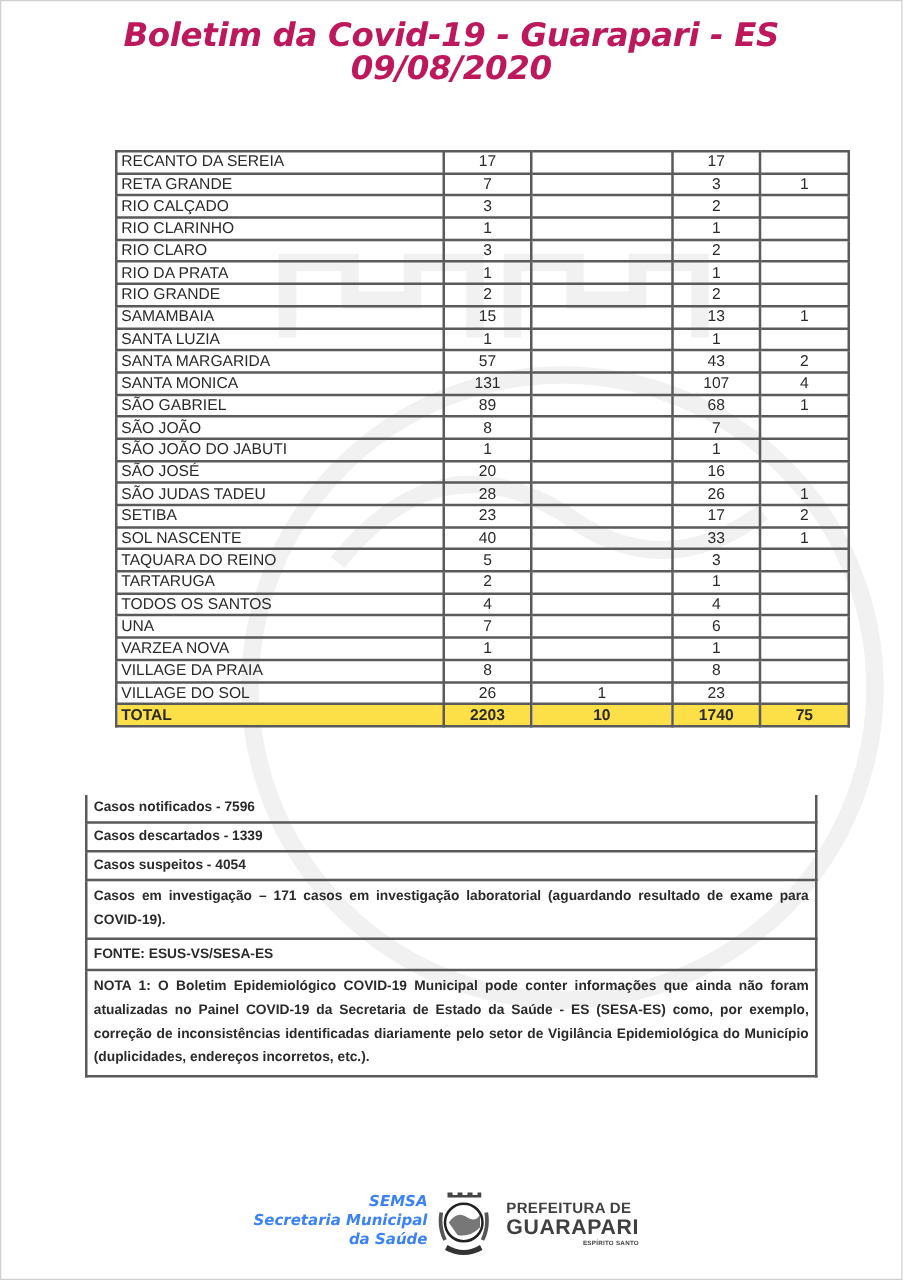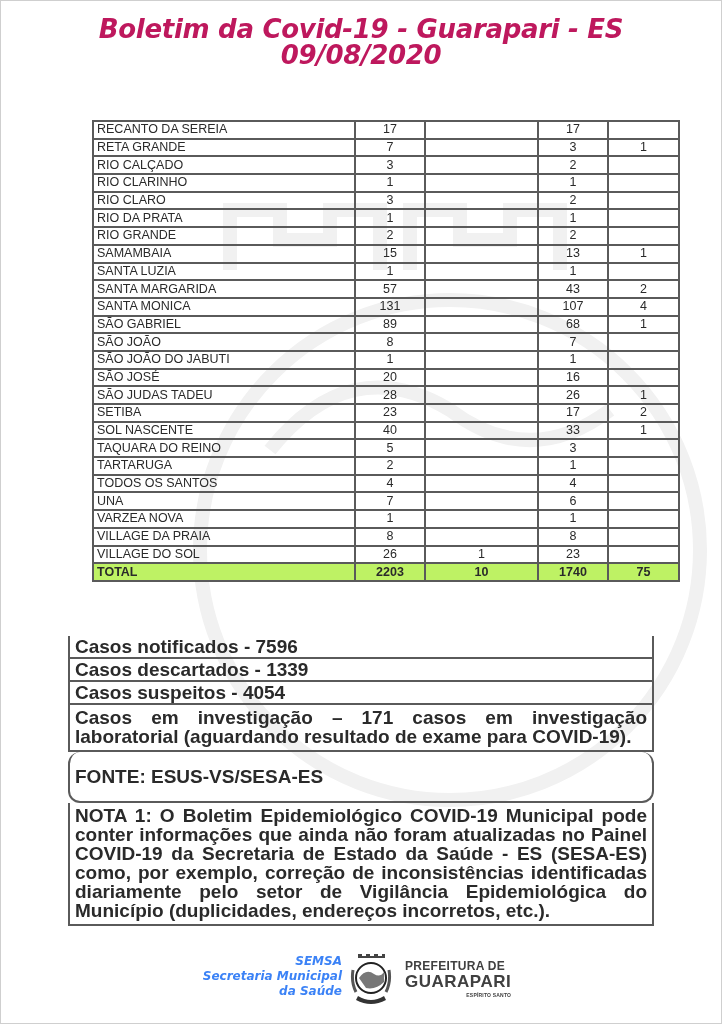--- a/index.html
+++ b/index.html
@@ -25,30 +25,30 @@
   table.cases td {
     border: 2px solid #5a5a5a; height: 15.7px; padding: 0 3px; line-height: 15px;
     white-space: nowrap; overflow: hidden; background: transparent;
   }
   table.cases td.num { text-align: center; }
   table.cases col.c0 { width: 262px; }
   table.cases col.c1 { width: 70px; }
   table.cases col.c2 { width: 113px; }
   table.cases col.c3 { width: 70px; }
   table.cases col.c4 { width: 71px; }
-  table.cases tr.total td { background: #bef264; font-weight: bold; }
+  table.cases tr.total td { background: #fde047; font-weight: bold; }
   .info {
     position: absolute; left: 68px; top: 636px; width: 586px; border-collapse: collapse;
-    font-size: 19px; color: #2a2a2a; font-weight: bold;
+    font-size: 11px; color: #2a2a2a; font-weight: bold;
   }
   .info .row {
     border: 2px solid #5a5a5a; border-top: none; padding: 2px 5px; line-height: 17px;
   }
   .info .row.p { text-align: justify; line-height: 19px; padding: 3px 5px 4px; }
-  .info .row.fonte { padding: 16px 5px; border-radius: 12px; }
+  .info .row.fonte { padding: 3px 5px; }
   .footer { position: absolute; left: 200px; top: 952px; width: 330px; height: 60px; }
   .semsa { position: absolute; right: 188px; top: 2px; text-align: right; font-family: "DejaVu Sans", sans-serif;
     font-style: italic; font-weight: bold; color: #3b82f6; font-size: 12px; line-height: 15px; }
   .semsa .s1 { font-size: 12px; }
   .crest { position: absolute; left: 150px; top: 0; width: 42px; height: 56px; }
   .pref { position: absolute; left: 205px; top: 8px; font-weight: bold; color: #404040; }
   .pref .p1 { font-size: 12px; line-height: 13px; letter-spacing: 0.3px; }
   .pref .p2 { font-size: 17px; line-height: 18px; letter-spacing: 0.5px; }
   .pref .p3 { font-size: 5px; line-height: 8px; text-align: right; letter-spacing: 0.2px; }
 </style>

